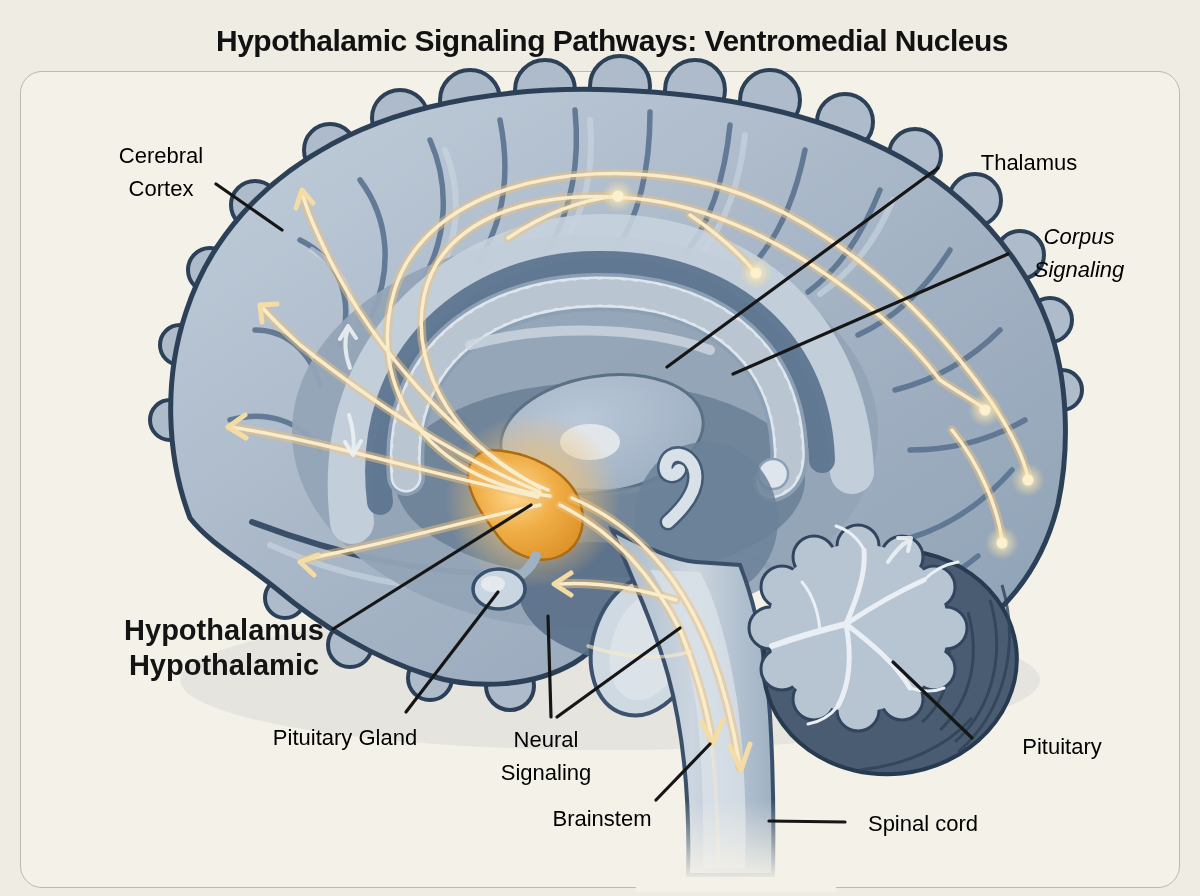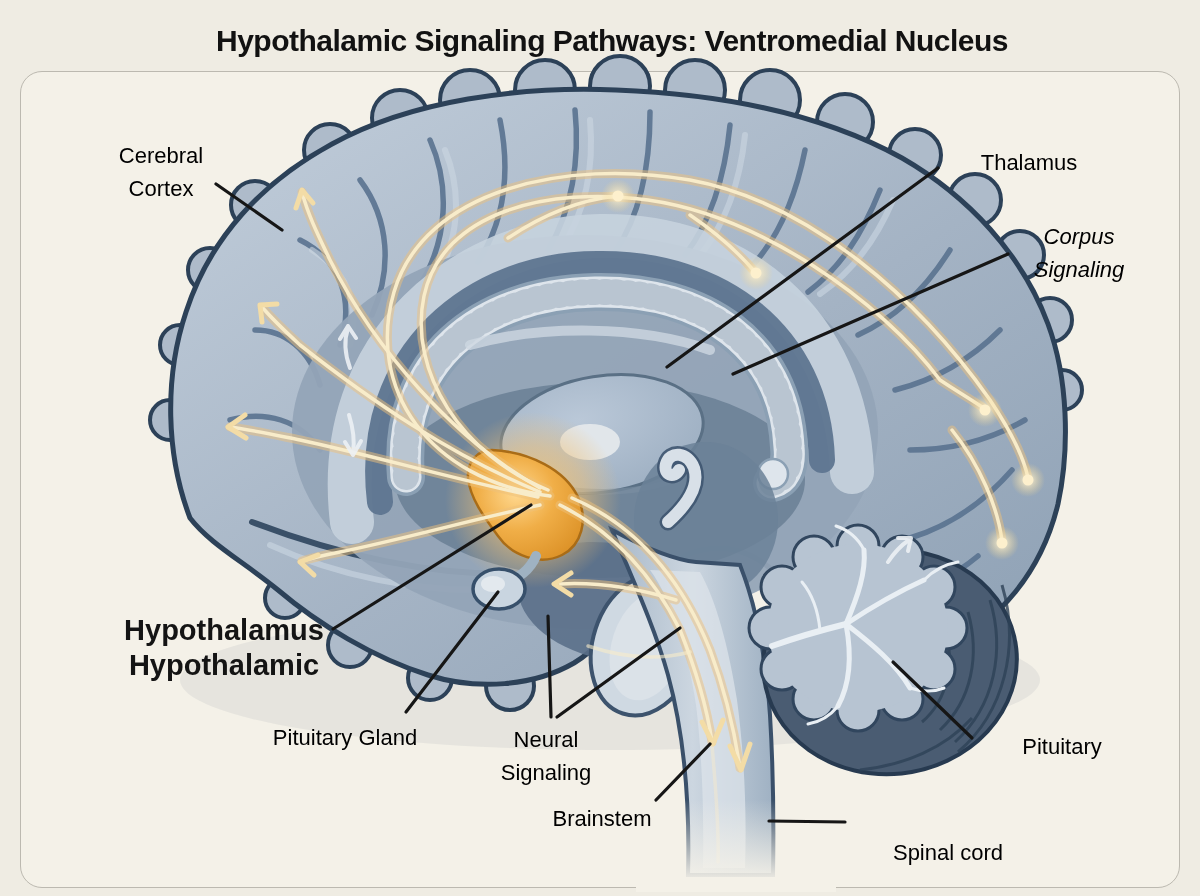--- a/index.html
+++ b/index.html
@@ -14,21 +14,21 @@
          color:#000000;text-align:center;white-space:nowrap;}
   .label.bold{font-weight:700;font-size:29px;line-height:35px;color:#141414;}
   .lab-cortex{left:161px;top:172px;}
   .lab-thalamus{left:1029px;top:162px;}
   .lab-corpus{left:1079px;top:253px;font-style:italic;}
   .lab-vmh{left:224px;top:648px;}
   .lab-pituitary{left:309px;top:737px;margin-left:36px;}
   .lab-neural{left:546px;top:756px;}
   .lab-brainstem{left:602px;top:818px;}
   .lab-cerebellum{left:1062px;top:746px;}
-  .lab-spinal{left:923px;top:852px;margin-left:25px;}
+  .lab-spinal{left:923px;top:823px;}
 </style>
 </head>
 <body>
 
 <div class="stage">
 
   <h1 class="title">Hypothalamic Signaling Pathways: Ventromedial Nucleus</h1>
 
   <div class="panel"></div>
 

